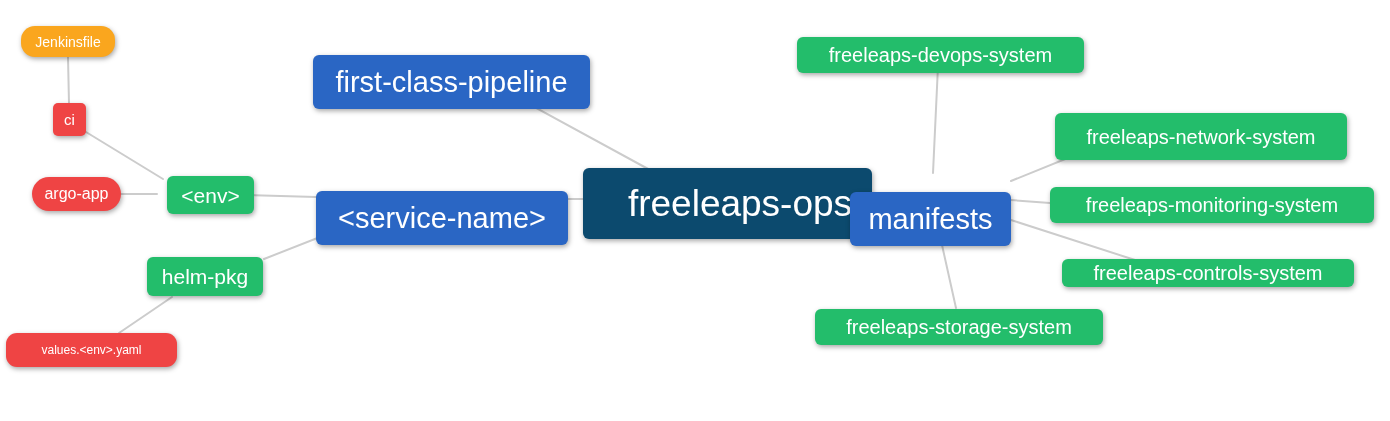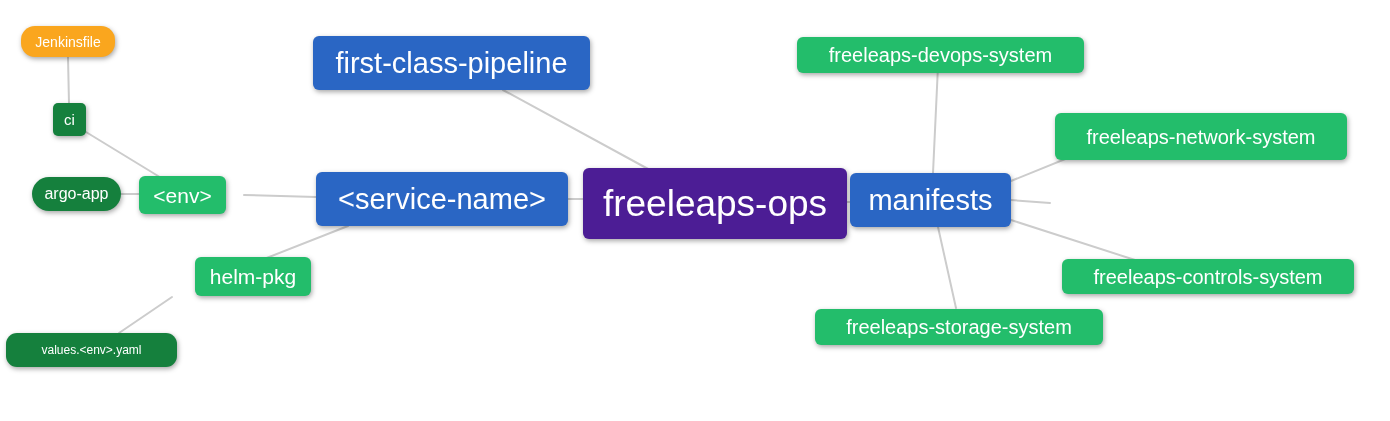--- a/index.html
+++ b/index.html
@@ -27,25 +27,25 @@
     align-items: center;
     justify-content: center;
     color: #ffffff;
     border-radius: 6px;
     box-shadow: 1px 2px 5px rgba(0,0,0,0.35);
     white-space: nowrap;
     cursor: pointer;
     user-select: none;
     line-height: 1;
   }
-  .blue   { background: #2A66C4; }
+  .blue   { background: #2A66C4; margin-top: 19px; }
   .green  { background: #23BD6B; }
-  .red    { background: #15803d; }
+  .red    { background: #ef4444; }
   .orange { background: #FAA61E; }
-  .dark   { background: #4c1d95; }
+  .dark   { background: #0c4a6e; padding-left: 25px; }
 </style>
 </head>
 <body>
 
 <div class="canvas">
 
   <svg class="edges" viewBox="0 0 1390 421" xmlns="http://www.w3.org/2000/svg">
     <line x1="68" y1="57" x2="69" y2="104"></line>
     <line x1="86" y1="132" x2="163" y2="179"></line>
     <line x1="121" y1="194" x2="157" y2="194"></line>
@@ -61,36 +61,37 @@
     <line x1="1011" y1="220" x2="1135" y2="260"></line>
     <line x1="938" y1="227" x2="956" y2="308"></line>
   </svg>
 
   <div class="node orange" style="left:21px; top:26px; width:94px; height:31px; font-size:14px; border-radius:14px;">Jenkinsfile</div>
 
   <div class="node red" style="left:53px; top:103px; width:33px; height:33px; font-size:15px; border-radius:5px;">ci</div>
 
   <div class="node red" style="left:32px; top:177px; width:89px; height:34px; font-size:16px; border-radius:17px;">argo-app</div>
 
-  <div class="node green" style="left:139px; top:176px; width:87px; height:38px; font-size:21px;text-align:center;">&lt;env&gt;</div>
+  <div class="node green" style="left:167px; top:176px; width:87px; height:38px; font-size:21px;text-align:center;">&lt;env&gt;</div>
 
-  <div class="node green" style="left:147px; top:257px; width:116px; height:39px; font-size:21px;margin-left:48px;">helm-pkg</div>
+  <div class="node green" style="left:147px; top:257px; width:116px; height:39px; font-size:21px;">helm-pkg</div>
 
   <div class="node red" style="left:6px; top:333px; width:171px; height:34px; font-size:12px; border-radius:11px;">values.&lt;env&gt;.yaml</div>
 
   <div class="node blue" style="left:313px; top:36px; width:277px; height:54px; font-size:29px;">first-class-pipeline</div>
 
   <div class="node blue" style="left:316px; top:172px; width:252px; height:54px; font-size:29px;">&lt;service-name&gt;</div>
 
   <div class="node dark" style="left:583px; top:168px; width:264px; height:71px; font-size:37px;">freeleaps-ops</div>
 
   <div class="node blue" style="left:850px; top:173px; width:161px; height:54px; font-size:29px;">manifests</div>
 
   <div class="node green" style="left:797px; top:37px; width:287px; height:36px; font-size:20px;">freeleaps-devops-system</div>
 
   <div class="node green" style="left:1055px; top:113px; width:292px; height:47px; font-size:20px;">freeleaps-network-system</div>
 
+  <div class="node green" style="left:1050px; top:187px; width:324px; height:36px; font-size:20px;">freeleaps-monitoring-system</div>
 
-  <div class="node green" style="left:1062px; top:259px; width:292px; height:35px; font-size:20px;text-align:right;">freeleaps-controls-system</div>
+  <div class="node green" style="left:1062px; top:259px; width:292px; height:28px; font-size:20px;text-align:right;">freeleaps-controls-system</div>
 
   <div class="node green" style="left:815px; top:309px; width:288px; height:36px; font-size:20px;">freeleaps-storage-system</div>
 
 </div>
 
 </body></html>

